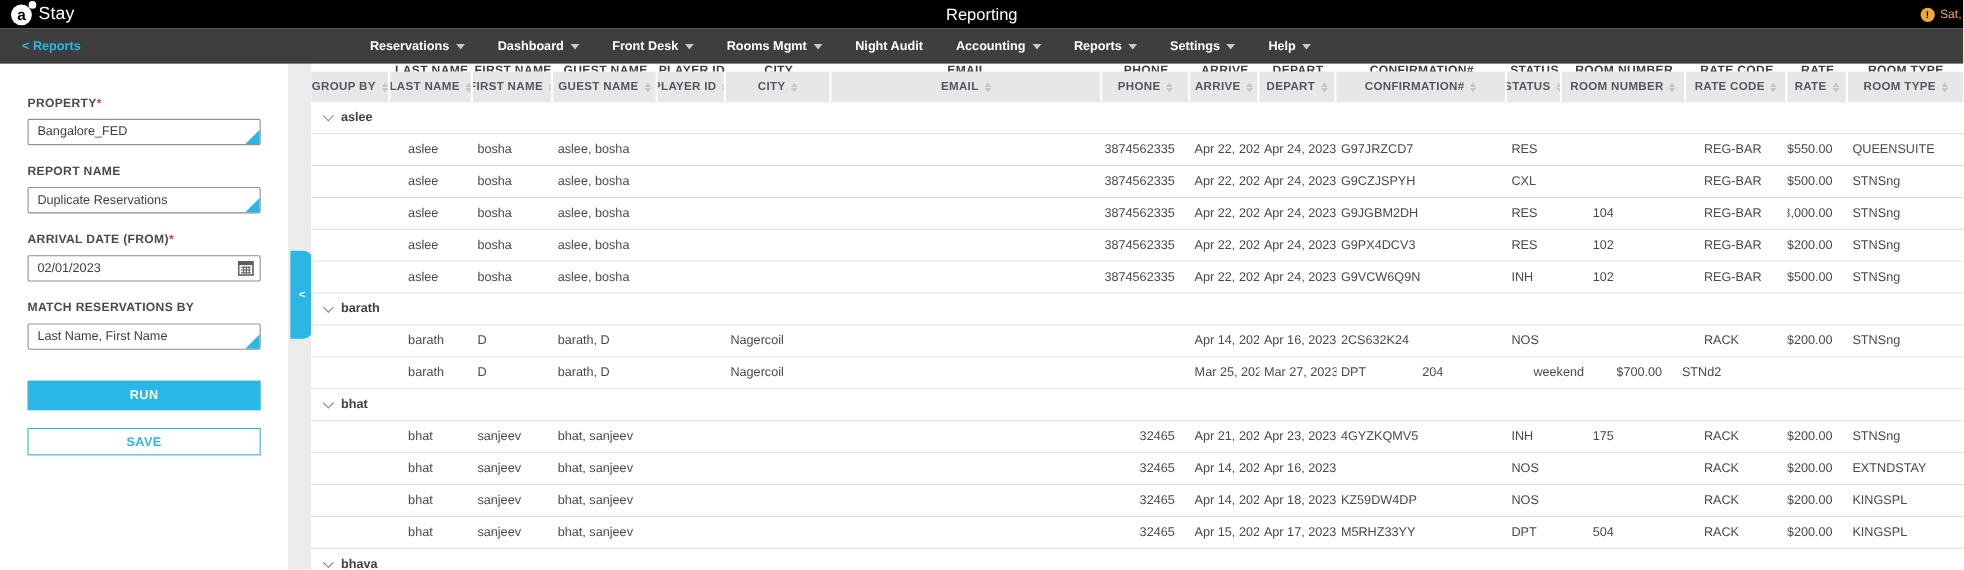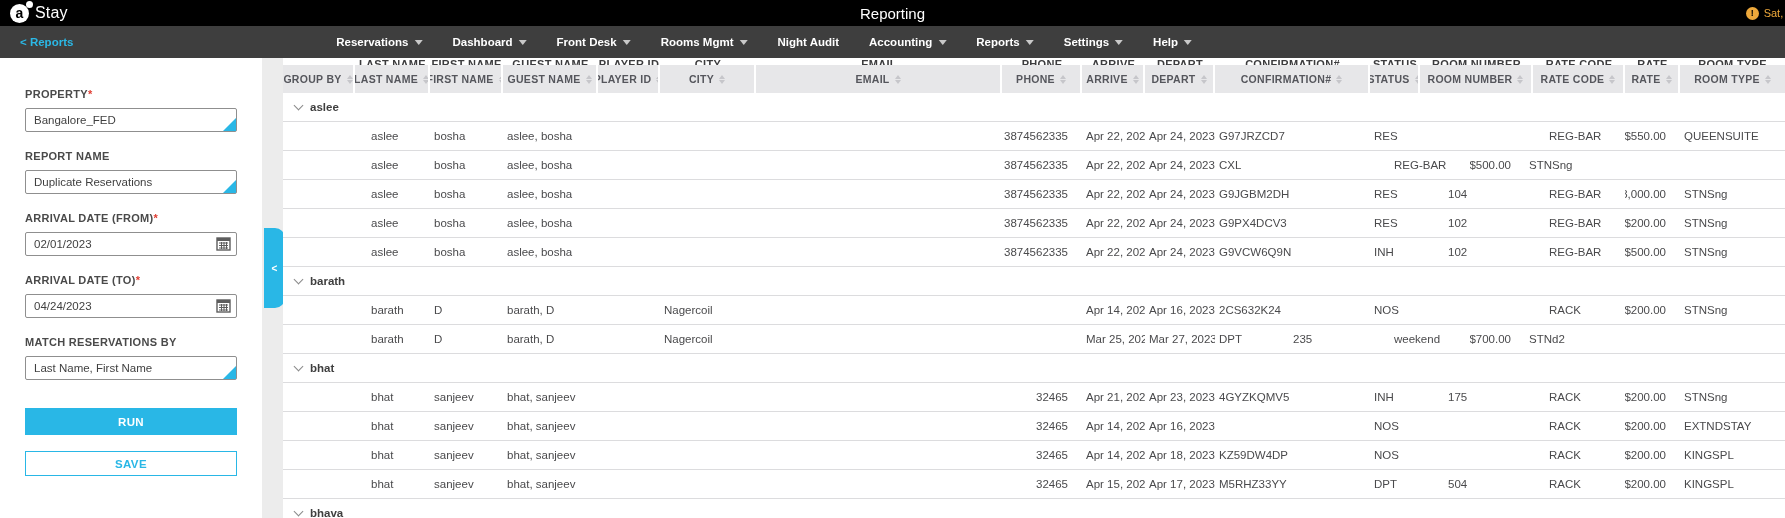--- a/index.html
+++ b/index.html
@@ -142,31 +142,20 @@
       <div class="datebox">
         <span>02/01/2023</span>
         <svg class="cal" width="15" height="14" viewBox="0 0 15 14">
           <rect x="1" y="1" width="13" height="12" fill="none" stroke="#5d5d5d" stroke-width="1.4"></rect>
           <rect x="1" y="1" width="13" height="3" fill="#5d5d5d"></rect>
           <path d="M3 6h9M3 8.5h9M3 11h9M5.5 5v7M8 5v7M10.5 5v7" stroke="#5d5d5d" stroke-width="1"></path>
         </svg>
       </div>
     </div>
 
-    <div class="field">
-      <div class="field-label"><span>ARRIVAL DATE (TO)</span><span class="req">*</span></div>
-      <div class="datebox">
-        <span>04/24/2023</span>
-        <svg class="cal" width="15" height="14" viewBox="0 0 15 14">
-          <rect x="1" y="1" width="13" height="12" fill="none" stroke="#5d5d5d" stroke-width="1.4"></rect>
-          <rect x="1" y="1" width="13" height="3" fill="#5d5d5d"></rect>
-          <path d="M3 6h9M3 8.5h9M3 11h9M5.5 5v7M8 5v7M10.5 5v7" stroke="#5d5d5d" stroke-width="1"></path>
-        </svg>
-      </div>
-    </div>
 
     <div class="field">
       <div class="field-label"><span>MATCH RESERVATIONS BY</span></div>
       <div class="selectbox">
         <span>Last Name, First Name</span>
       </div>
     </div>
 
     <button class="btn-run">RUN</button>
     <button class="btn-save">SAVE</button>
@@ -337,20 +326,21 @@
           <div class="td" style="width: 72px;"></div>
           <div class="td" style="width: 75px;">aslee</div>
           <div class="td pad4" style="width: 73px;">bosha</div>
           <div class="td pad4" style="width: 95px;">aslee, bosha</div>
           <div class="td" style="width: 62px;"></div>
           <div class="td pad4" style="width: 96px;"></div>
           <div class="td" style="width: 246px;"></div>
           <div class="td right" style="width: 80px;">3874562335</div>
           <div class="td pad4" style="width: 63px;">Apr 22, 2023</div>
           <div class="td pad4" style="width: 70px;">Apr 24, 2023</div>
+          <div class="td pad4" style="width: 155px;">G9CZJSPYH</div>
           <div class="td pad4" style="width: 50px;">CXL</div>
           <div class="td pad28" style="width: 113px;"></div>
           <div class="td" style="width: 92px;">REG-BAR</div>
           <div class="td right" style="width: 55px;">$500.00</div>
           <div class="td pad4" style="width: 105px;">STNSng</div>
         </div>
         <div class="datarow">
           <div class="td" style="width: 72px;"></div>
           <div class="td" style="width: 75px;">aslee</div>
           <div class="td pad4" style="width: 73px;">bosha</div>
@@ -431,21 +421,21 @@
           <div class="td" style="width: 75px;">barath</div>
           <div class="td pad4" style="width: 73px;">D</div>
           <div class="td pad4" style="width: 95px;">barath, D</div>
           <div class="td" style="width: 62px;"></div>
           <div class="td pad4" style="width: 96px;">Nagercoil</div>
           <div class="td" style="width: 246px;"></div>
           <div class="td right" style="width: 80px;"></div>
           <div class="td pad4" style="width: 63px;">Mar 25, 2023</div>
           <div class="td pad4" style="width: 70px;">Mar 27, 2023</div>
           <div class="td pad4" style="width: 50px;">DPT</div>
-          <div class="td pad28" style="width: 113px;">235</div>
+          <div class="td pad28" style="width: 113px;">204</div>
           <div class="td" style="width: 92px;">weekend</div>
           <div class="td right" style="width: 55px;">$700.00</div>
           <div class="td pad4" style="width: 105px;">STNd2</div>
         </div>
         <div class="grouprow">
           <span class="chev"></span>
           <span class="gname">bhat</span>
         </div>
         <div class="datarow">
           <div class="td" style="width: 72px;"></div>

